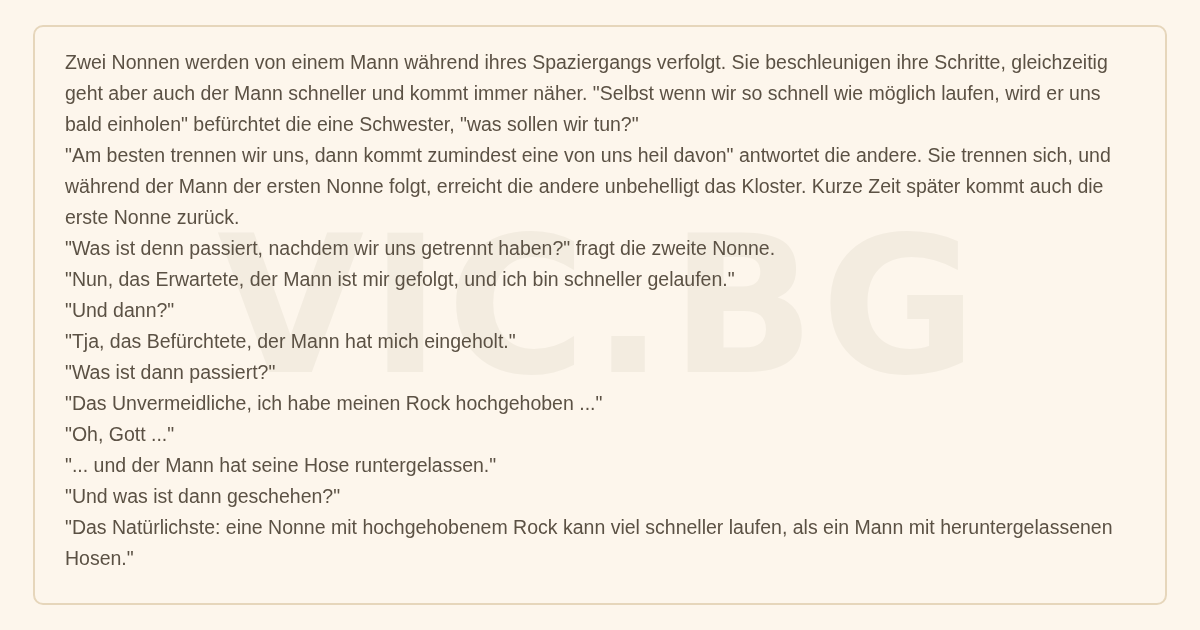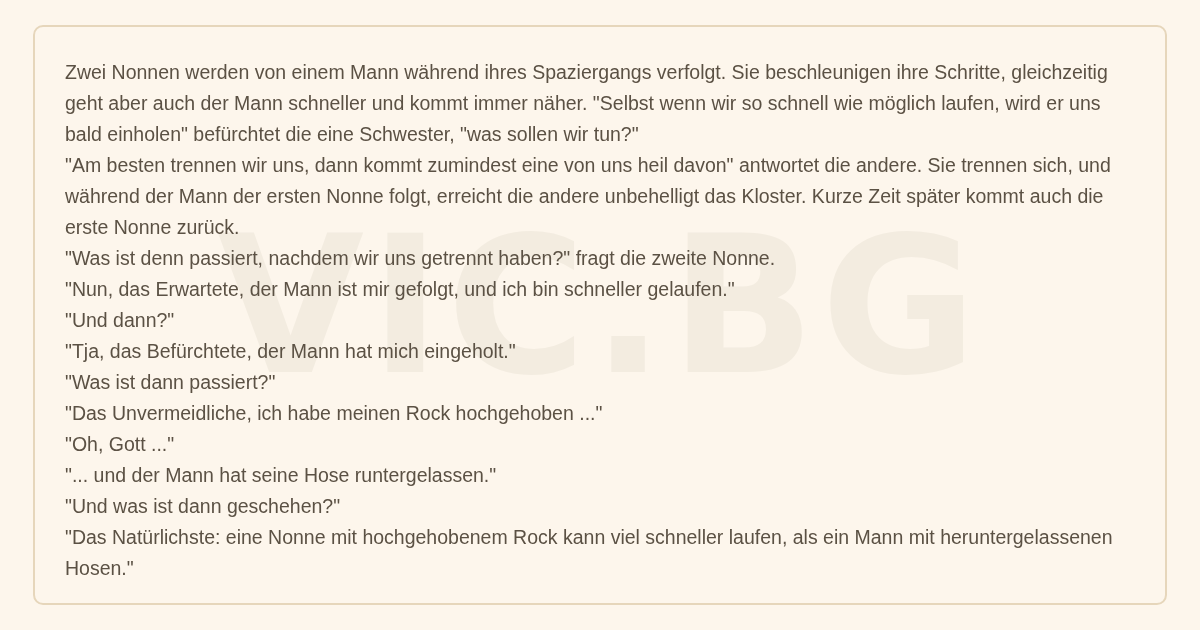--- a/index.html
+++ b/index.html
@@ -48,21 +48,21 @@
     font-size: 190px;
     font-weight: bold;
     letter-spacing: 6px;
     color: #f3ece0;
     line-height: 1;
     transform: translateY(-8px);
   }
   .content {
     position: absolute;
     left: 65px;
-    top: 57px;
+    top: 47px;
     width: 1075px;
     color: #5b5144;
     font-size: 19.5px;
     line-height: 31px;
   }
   .content p {
     margin: 0;
     padding: 0;
   }
 </style>

